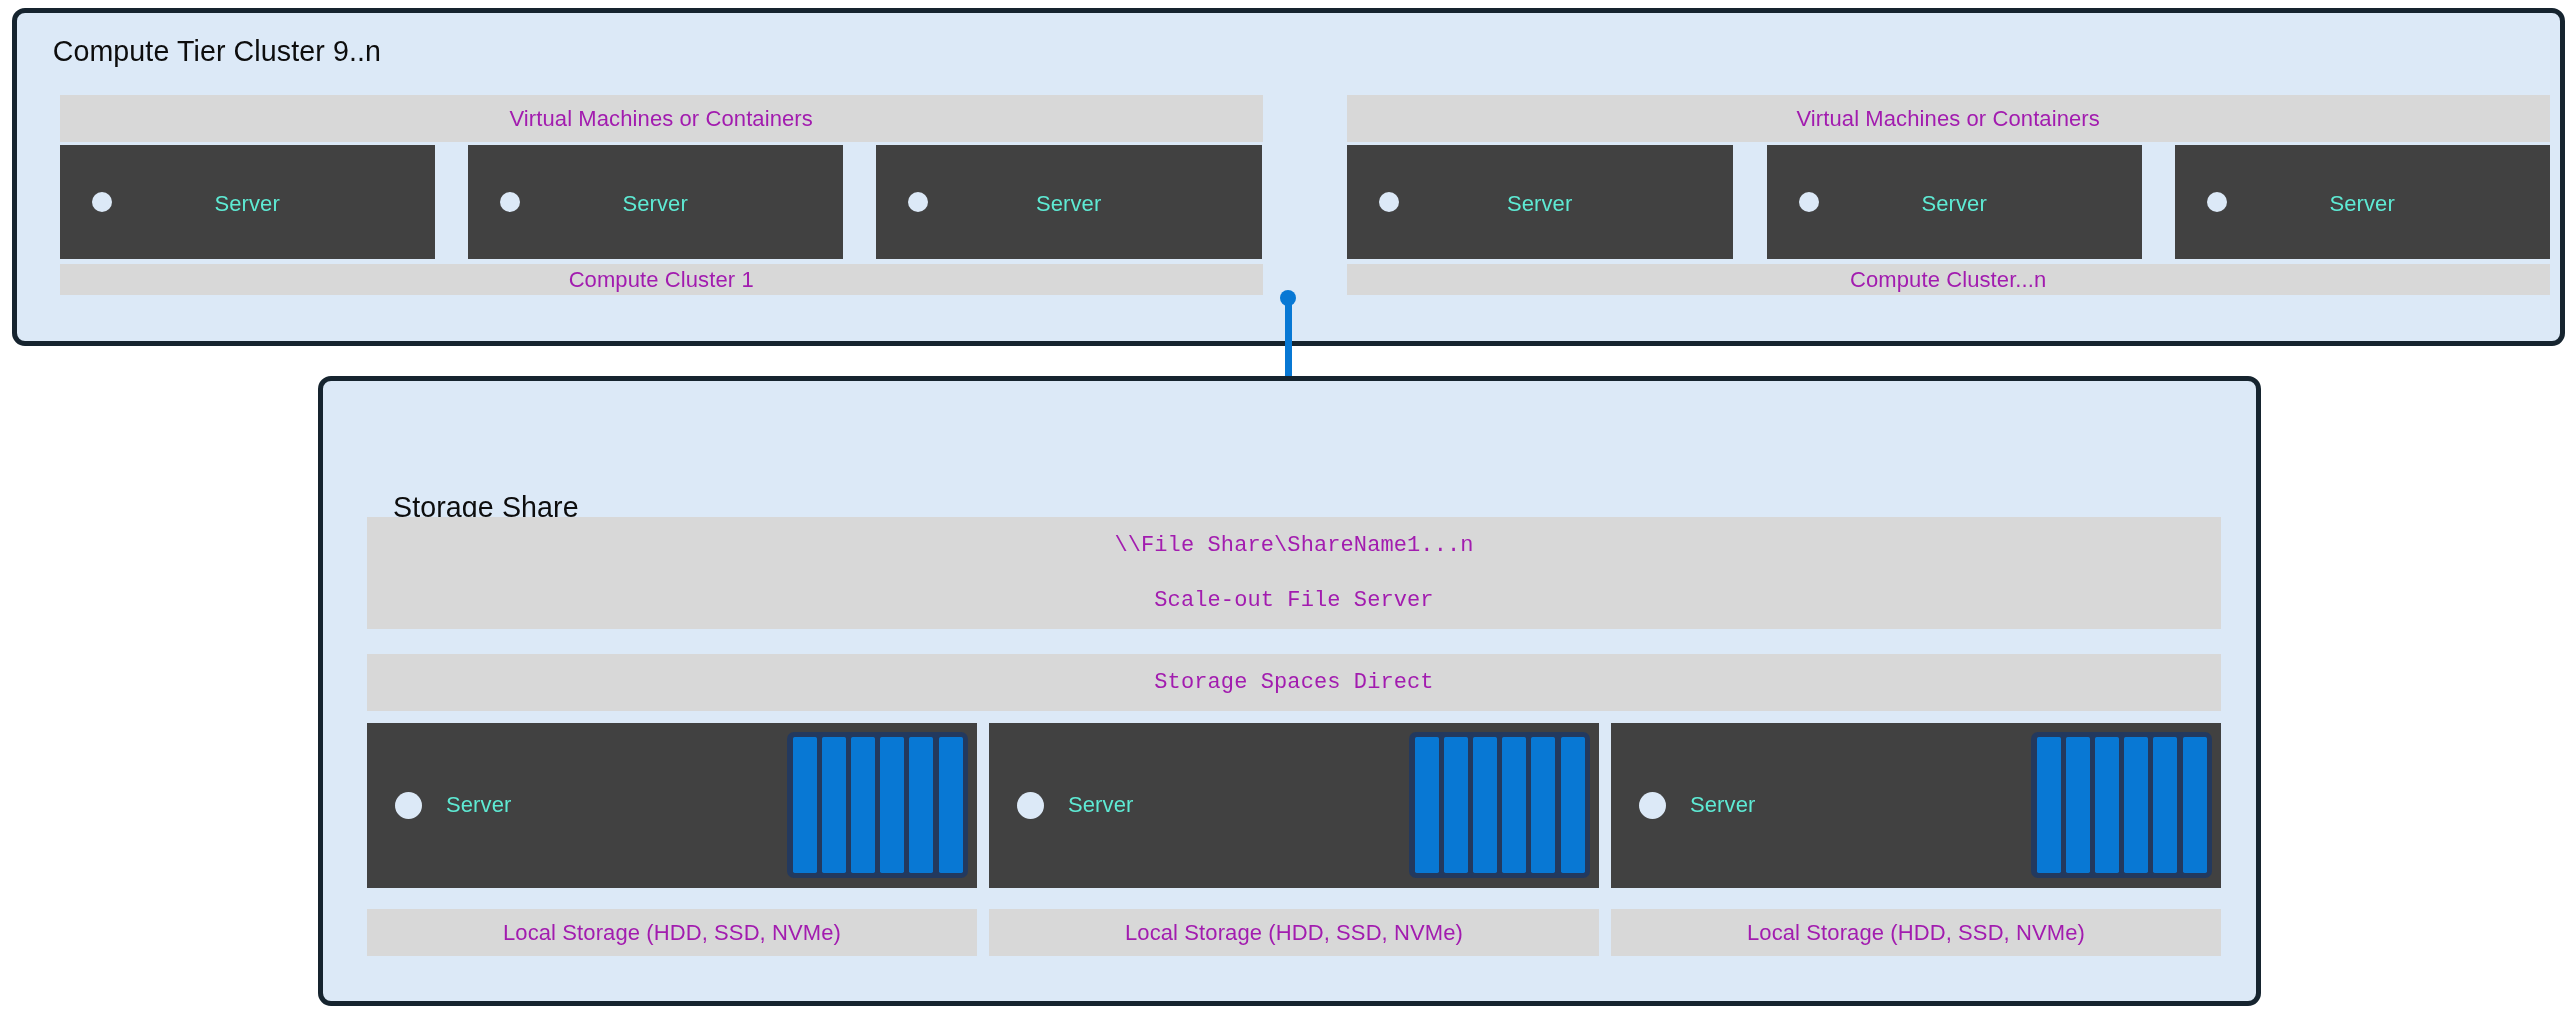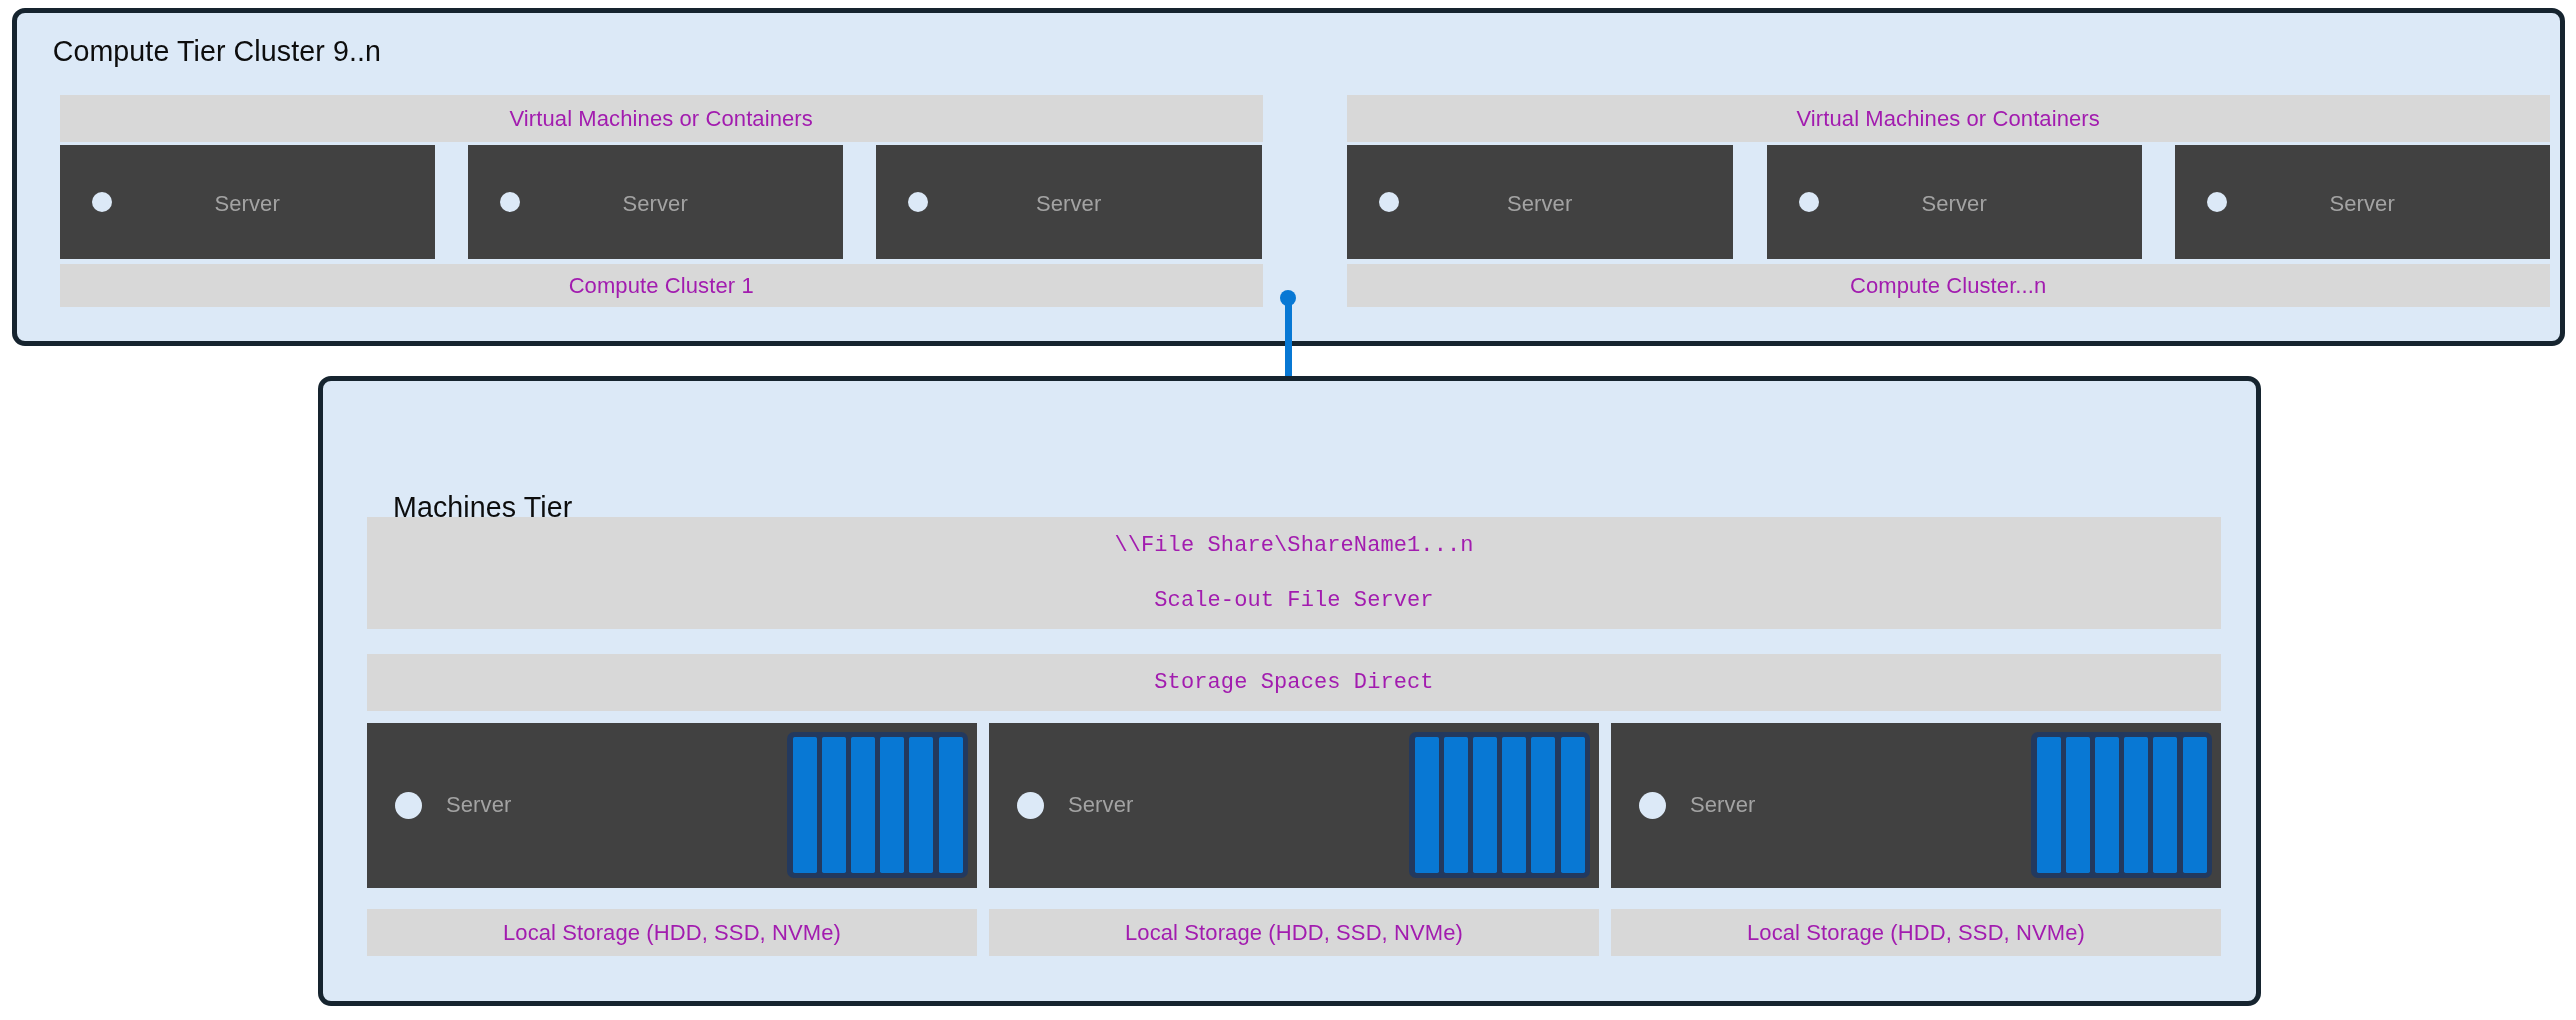--- a/index.html
+++ b/index.html
@@ -76,28 +76,28 @@
     box-sizing: border-box;
   }
   .server-led {
     position: absolute;
     border-radius: 50%;
     background: #dce9f7;
   }
   .server-label {
     position: absolute;
     font-size: 22px;
-    color: #a3a3a3;
+    color: #5eead4;
     white-space: nowrap;
     letter-spacing: 0.1px;
   }
 
   
   .cc-vm-band   { height: 47px;  top: 82px; }
-  .cc-name-band { height: 43px;  top: 251px; }
+  .cc-name-band { height: 31px;  top: 251px; }
   .cc-server    { height: 114px; top: 132px; }
 
   #cluster1-vm-band    { left: 43px;   width: 1203px; }
   #cluster1-name-band  { left: 43px;   width: 1203px; }
   #cluster2-vm-band    { left: 1330px; width: 1203px; }
   #cluster2-name-band  { left: 1330px; width: 1203px; }
 
   .cc-server.c1-s1 { left: 43px;   width: 375px; }
   .cc-server.c1-s2 { left: 451px;  width: 375px; }
   .cc-server.c1-s3 { left: 859px; width: 386px; }
@@ -258,21 +258,21 @@
     <span id="connector-line"></span>
     <span class="connector-dot" id="connector-dot-bottom"></span>
   </div>
 
   <svg id="folder-icon" viewBox="0 0 172 92">
     <path d="M8 14 A8 8 0 0 1 16 6 L66 6 A8 8 0 0 1 72 9 L84 22 L156 22 A8 8 0 0 1 164 30 L164 80 A8 8 0 0 1 156 88 L16 88 A8 8 0 0 1 8 80 Z" fill="#0878d4"></path>
   </svg>
 
   <div class="tier" id="storage-tier">
 
-    <div class="tier-title" id="storage-tier-title">Machines Tier</div>
+    <div class="tier-title" id="storage-tier-title">Storage Share</div>
 
     <div class="band st-band" id="share-band">
       <span class="band-label">\\File Share\ShareName1...n</span>
     </div>
 
     <div class="band st-band" id="sofs-band">
       <span class="band-label">Scale-out File Server</span>
     </div>
 
     <div class="band st-band" id="s2d-band">

